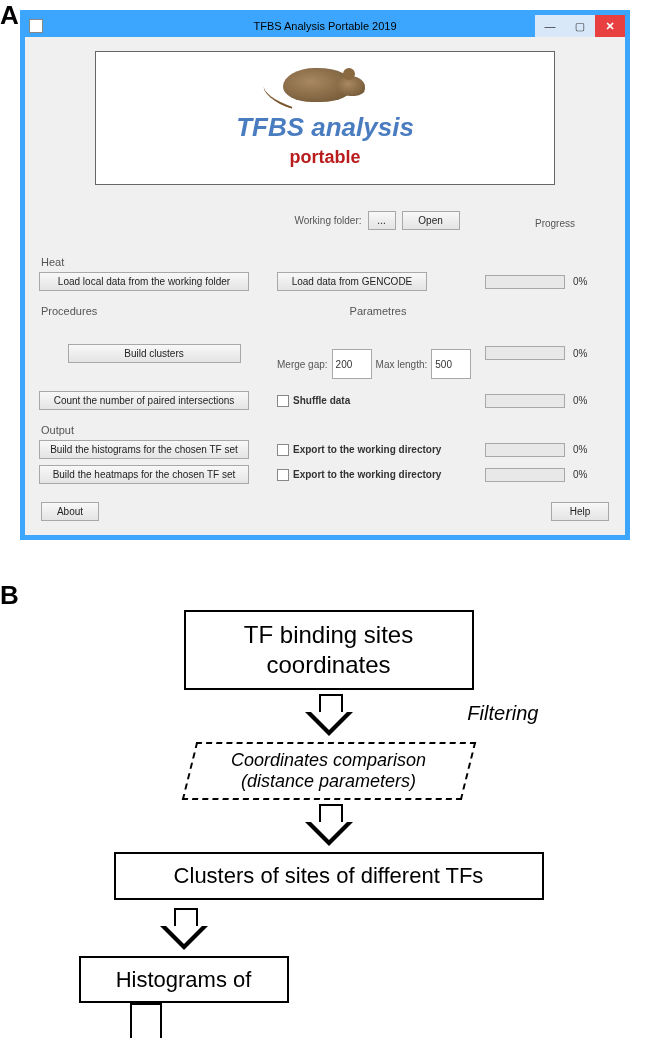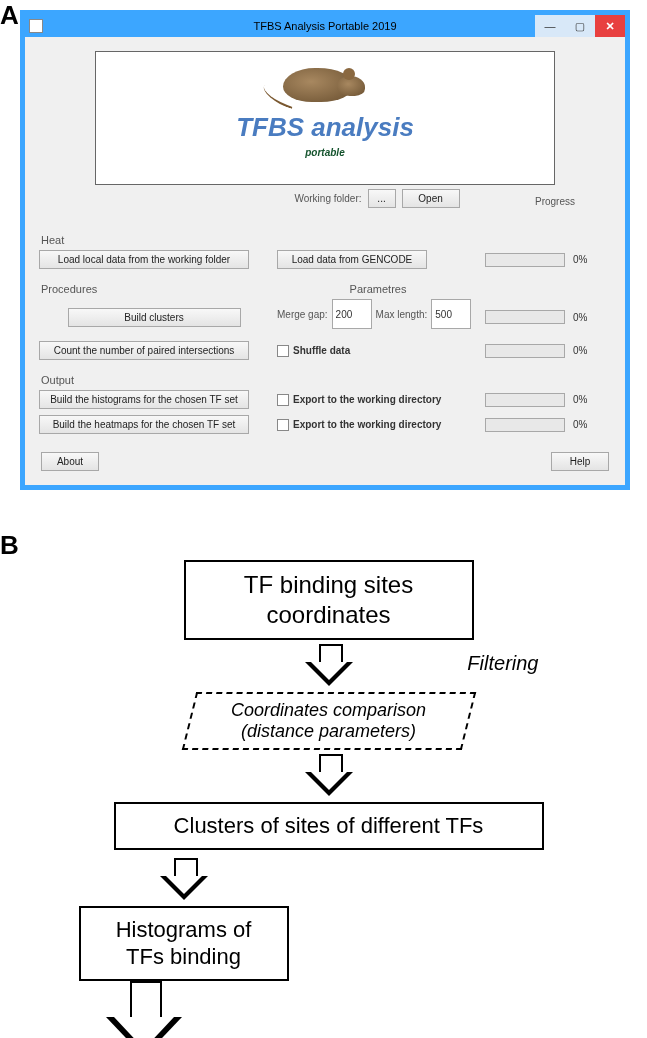--- a/index.html
+++ b/index.html
@@ -37,21 +37,21 @@
   }
   .win-ctrls { position: absolute; right: 0; top: 0; display: flex; height: 22px; }
   .win-btn { width: 30px; height: 22px; display: flex; align-items: center; justify-content: center; font-size: 11px; }
   .win-btn.min, .win-btn.max { background: #d8e8f8; color: #333; }
   .win-btn.close { background: #e84040; color: #fff; font-weight: bold; }
   .app-body { padding: 14px; }
   .banner {
     border: 1px solid #666;
     background: #fff;
     width: 460px; height: 134px;
-    margin: 0 auto 4px auto;
+    margin: 0 auto 26px auto;
     display: flex; flex-direction: column; align-items: center; justify-content: flex-start;
     position: relative;
   }
   .mouse { margin-top: 6px; width: 120px; height: 50px; position: relative; }
   .mouse-body {
     position: absolute; left: 18px; top: 10px;
     width: 70px; height: 34px;
     background: radial-gradient(ellipse at 40% 40%, #a88860, #6a5030);
     border-radius: 50% 55% 50% 45% / 60% 55% 50% 50%;
   }
@@ -64,21 +64,21 @@
   .mouse-ear {
     position: absolute; right: 30px; top: 10px;
     width: 12px; height: 12px; background: #8a6840; border-radius: 50%;
   }
   .mouse-tail {
     position: absolute; left: -4px; top: 32px; width: 34px; height: 14px;
     border-bottom: 2px solid #7a5830; border-radius: 0 0 0 100%;
     transform: rotate(18deg);
   }
   .banner-title { font-size: 26px; font-style: italic; font-weight: bold; color: #4a7cc0; margin-top: 4px; }
-  .banner-sub { font-size: 10px; font-style: italic; font-weight: bold; color: #14532d; margin-top: 4px; }
+  .banner-sub { font-size: 18px; font-weight: bold; color: #b91c1c; margin-top: 4px; }
 
   .row { display: flex; align-items: center; gap: 8px; margin-bottom: 6px; }
   .section-label { color: #555; font-size: 11px; margin: 6px 0 4px 2px; }
   .btn {
     border: 1px solid #a8a8a8; background: linear-gradient(#f8f8f8, #e4e4e4);
     padding: 3px 6px; font-size: 10px; color: #222; text-align: center;
     min-height: 18px; display: inline-flex; align-items: center; justify-content: center;
   }
   .btn.wide { width: 210px; }
   .btn.mid { width: 150px; }
@@ -190,21 +190,21 @@
           </div>
         </div>
 
         <div class="cols" style="margin-top:8px;">
           <div class="section-label">Procedures</div>
           <div class="section-label" style="text-align:center;">Parametres</div>
           <div></div>
         </div>
         <div class="cols">
           <div class="btn wide" style="width:173px; margin:0 auto;">Build clusters</div>
-          <div class="row" style="gap:4px;">
+          <div class="row" style="gap:4px;margin-top:28px;">
             <span class="param-label">Merge gap:</span>
             <input class="input" value="200" style="">
             <span class="param-label">Max length:</span>
             <input class="input" value="500" style="">
           </div>
           <div class="prog-wrap">
             <div class="prog"></div>
             <span class="prog-pct">0%</span>
           </div>
         </div>
@@ -281,21 +281,20 @@
       <div class="fbox wide">Clusters of sites of different TFs</div>
 
       <div class="split" style="margin-top:4px;flex-direction:column;">
         <div style="display:flex; flex-direction:column; align-items:center;">
           <div class="arrow-down">
               <div class="stem-fill"></div>
               <div class="inner"></div>
             </div>
           <div class="fbox sm">
             <span>Histograms of</span><br>
-            <span>TFs binding</span>
           </div>
         </div>
         <div style="display:flex; flex-direction:column; align-items:center;">
           <div class="arrow-big">
               <div class="stem-fill"></div>
               <div class="inner"></div>
             </div>
           <div class="fbox" style="width:130px; font-size:20px;">
             <span>Heat</span><br>
             <span>maps</span>

